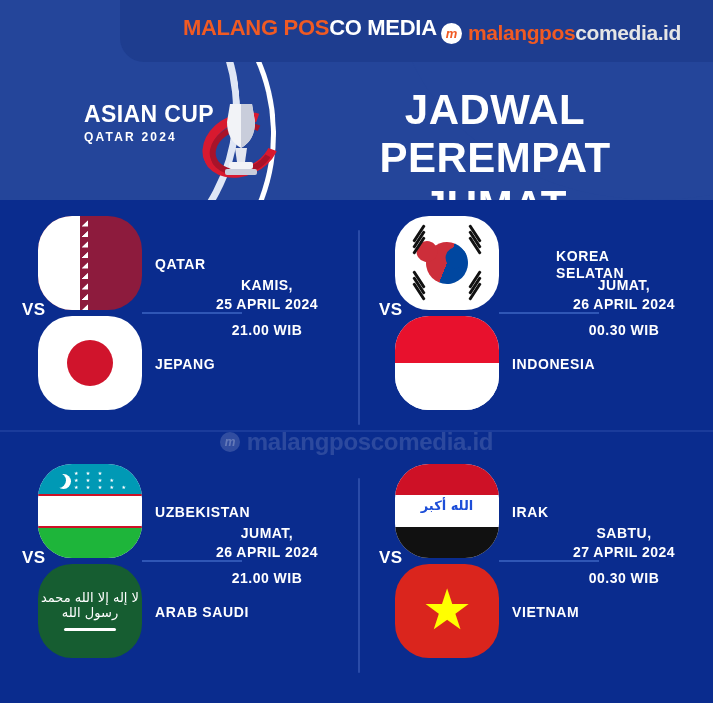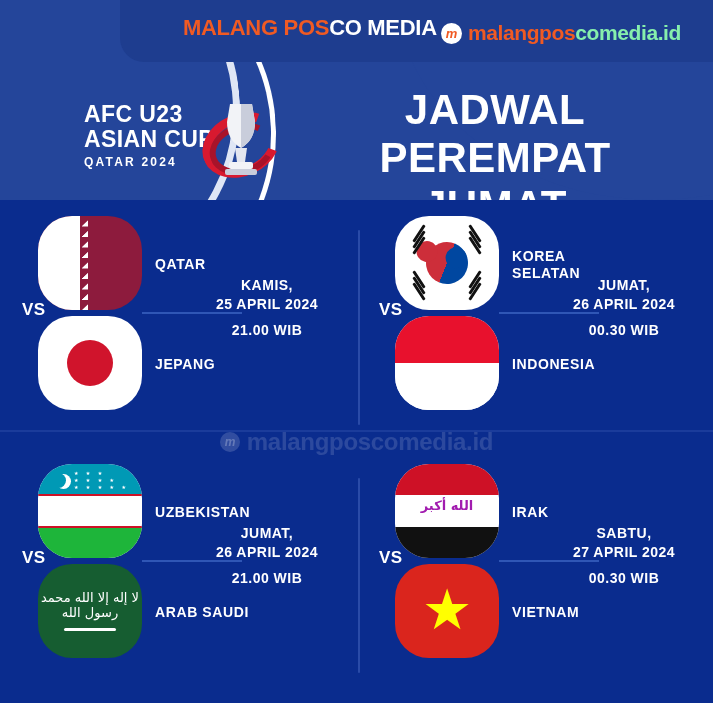--- a/index.html
+++ b/index.html
@@ -46,21 +46,21 @@
     padding:2px 9px;border-radius:3px;white-space:nowrap;
   }
   .site-url{position:absolute;left:441px;top:13px;display:flex;align-items:center;gap:6px;}
   .url-badge{
     width:21px;height:21px;border-radius:50%;background:#ffffff;
     display:flex;align-items:center;justify-content:center;
     color:#F05A23;font-size:13px;font-weight:bold;font-style:italic;line-height:1;
   }
   .url-text{font-size:21px;font-weight:bold;letter-spacing:-.4px;white-space:nowrap;}
   .u-or{color:#F05A23;}
-  .u-wh{color:#86efac;}
+  .u-wh{color:#e5e5e5;}
 
   
   .afc{position:absolute;left:84px;top:96px;width:190px;height:92px;}
   .afc-txt{position:absolute;left:0;top:6px;color:#ffffff;}
   .afc-l1{font-size:23px;font-weight:bold;letter-spacing:.4px;line-height:25px;white-space:nowrap;}
   .afc-l2{font-size:23px;font-weight:bold;letter-spacing:.4px;line-height:25px;white-space:nowrap;}
   .afc-l3{font-size:12px;font-weight:bold;letter-spacing:2.2px;line-height:20px;white-space:nowrap;}
   .trophy-wrap{position:absolute;left:115px;top:-4px;width:84px;height:92px;}
   .ring{position:absolute;left:2px;top:22px;width:80px;height:62px;border-radius:50%;
         border:9px solid #D8192F;border-right-color:transparent;transform:rotate(-25deg);}
@@ -140,21 +140,21 @@
     color:#ffffff;font-size:5px;line-height:7px;letter-spacing:3px;}
 
   .f-sa{background:#165D31;}
   .f-sa .shahada{position:absolute;left:0;top:26px;width:100%;text-align:center;color:#ffffff;
     font-size:13px;font-family:"DejaVu Sans",sans-serif;letter-spacing:-1px;}
   .f-sa .sword{position:absolute;left:26px;top:64px;width:52px;height:3px;background:#ffffff;border-radius:2px;}
 
   .f-iq{background:#ffffff;}
   .f-iq .r{position:absolute;left:0;top:0;width:100%;height:33.4%;background:#CE1126;}
   .f-iq .k{position:absolute;left:0;bottom:0;width:100%;height:33.4%;background:#111111;}
-  .f-iq .takbir{position:absolute;left:0;top:34px;width:100%;text-align:center;color:#a21caf;
+  .f-iq .takbir{position:absolute;left:0;top:34px;width:100%;text-align:center;color:#1d4ed8;
     font-size:13px;font-family:"DejaVu Sans",sans-serif;font-weight:bold;letter-spacing:-.5px;}
   .f-vn{background:#DA251D;}
   .f-vn .star{position:absolute;left:50%;top:50%;transform:translate(-50%,-52%);
     color:#FFFF00;font-size:56px;line-height:52px;}
 
   
   .watermark{
     position:absolute;left:0;top:428px;width:713px;text-align:center;
     font-size:24px;font-weight:bold;letter-spacing:-.3px;
     color:rgba(255,255,255,0.14);display:flex;align-items:center;justify-content:center;gap:7px;
@@ -186,21 +186,20 @@
       </div>
 
       <div class="site-url">
         <span class="url-badge">m</span>
         <span class="url-text"><span class="u-or">malangpos</span><span class="u-wh">comedia.id</span></span>
       </div>
     </div>
 
     <div class="afc">
       <div class="afc-txt">
-        <div class="afc-l1">AFC U23</div>
         <div class="afc-l2">ASIAN CUP</div>
         <div class="afc-l3">QATAR 2024</div>
       </div>
       <div class="trophy-wrap">
         <div class="ring"></div>
         <div class="ring2"></div>
         <svg width="84" height="92" viewBox="0 0 84 92" style="position:absolute;left:0;top:0;">
           <path d="M31 12 L53 12 L56 30 Q56 48 42 56 Q28 48 28 30 Z" fill="#F2F3F7"></path>
           <path d="M42 12 L53 12 L56 30 Q56 48 42 56 Z" fill="#C9CDDB"></path>
           <path d="M36 56 L48 56 L46 70 L38 70 Z" fill="#E3E6EF"></path>
@@ -250,21 +249,21 @@
         <div class="bar" style="left:70px;top:16px;width:20px;transform:rotate(57deg);"></div>
         <div class="bar" style="left:70px;top:22px;width:20px;transform:rotate(57deg);"></div>
         <div class="bar" style="left:70px;top:28px;width:20px;transform:rotate(57deg);"></div>
         <div class="bar" style="left:14px;top:62px;width:20px;transform:rotate(57deg);"></div>
         <div class="bar" style="left:14px;top:68px;width:20px;transform:rotate(57deg);"></div>
         <div class="bar" style="left:14px;top:74px;width:20px;transform:rotate(57deg);"></div>
         <div class="bar" style="left:70px;top:62px;width:20px;transform:rotate(-57deg);"></div>
         <div class="bar" style="left:70px;top:68px;width:20px;transform:rotate(-57deg);"></div>
         <div class="bar" style="left:70px;top:74px;width:20px;transform:rotate(-57deg);"></div>
       </div>
-      <div class="team team-top two" style="white-space:pre-line;">KOREA
+      <div class="team team-top two" style="white-space:pre-line;margin-left:44px;">KOREA
 SELATAN</div>
       <div class="link-line"></div>
       <div class="flag flag-bot f-id">
         <div class="red"></div>
         <div class="wht"></div>
       </div>
       <div class="team team-bot">INDONESIA</div>
       <div class="when">
         <span>JUMAT,</span><br>
         <span>26 APRIL 2024</span>

